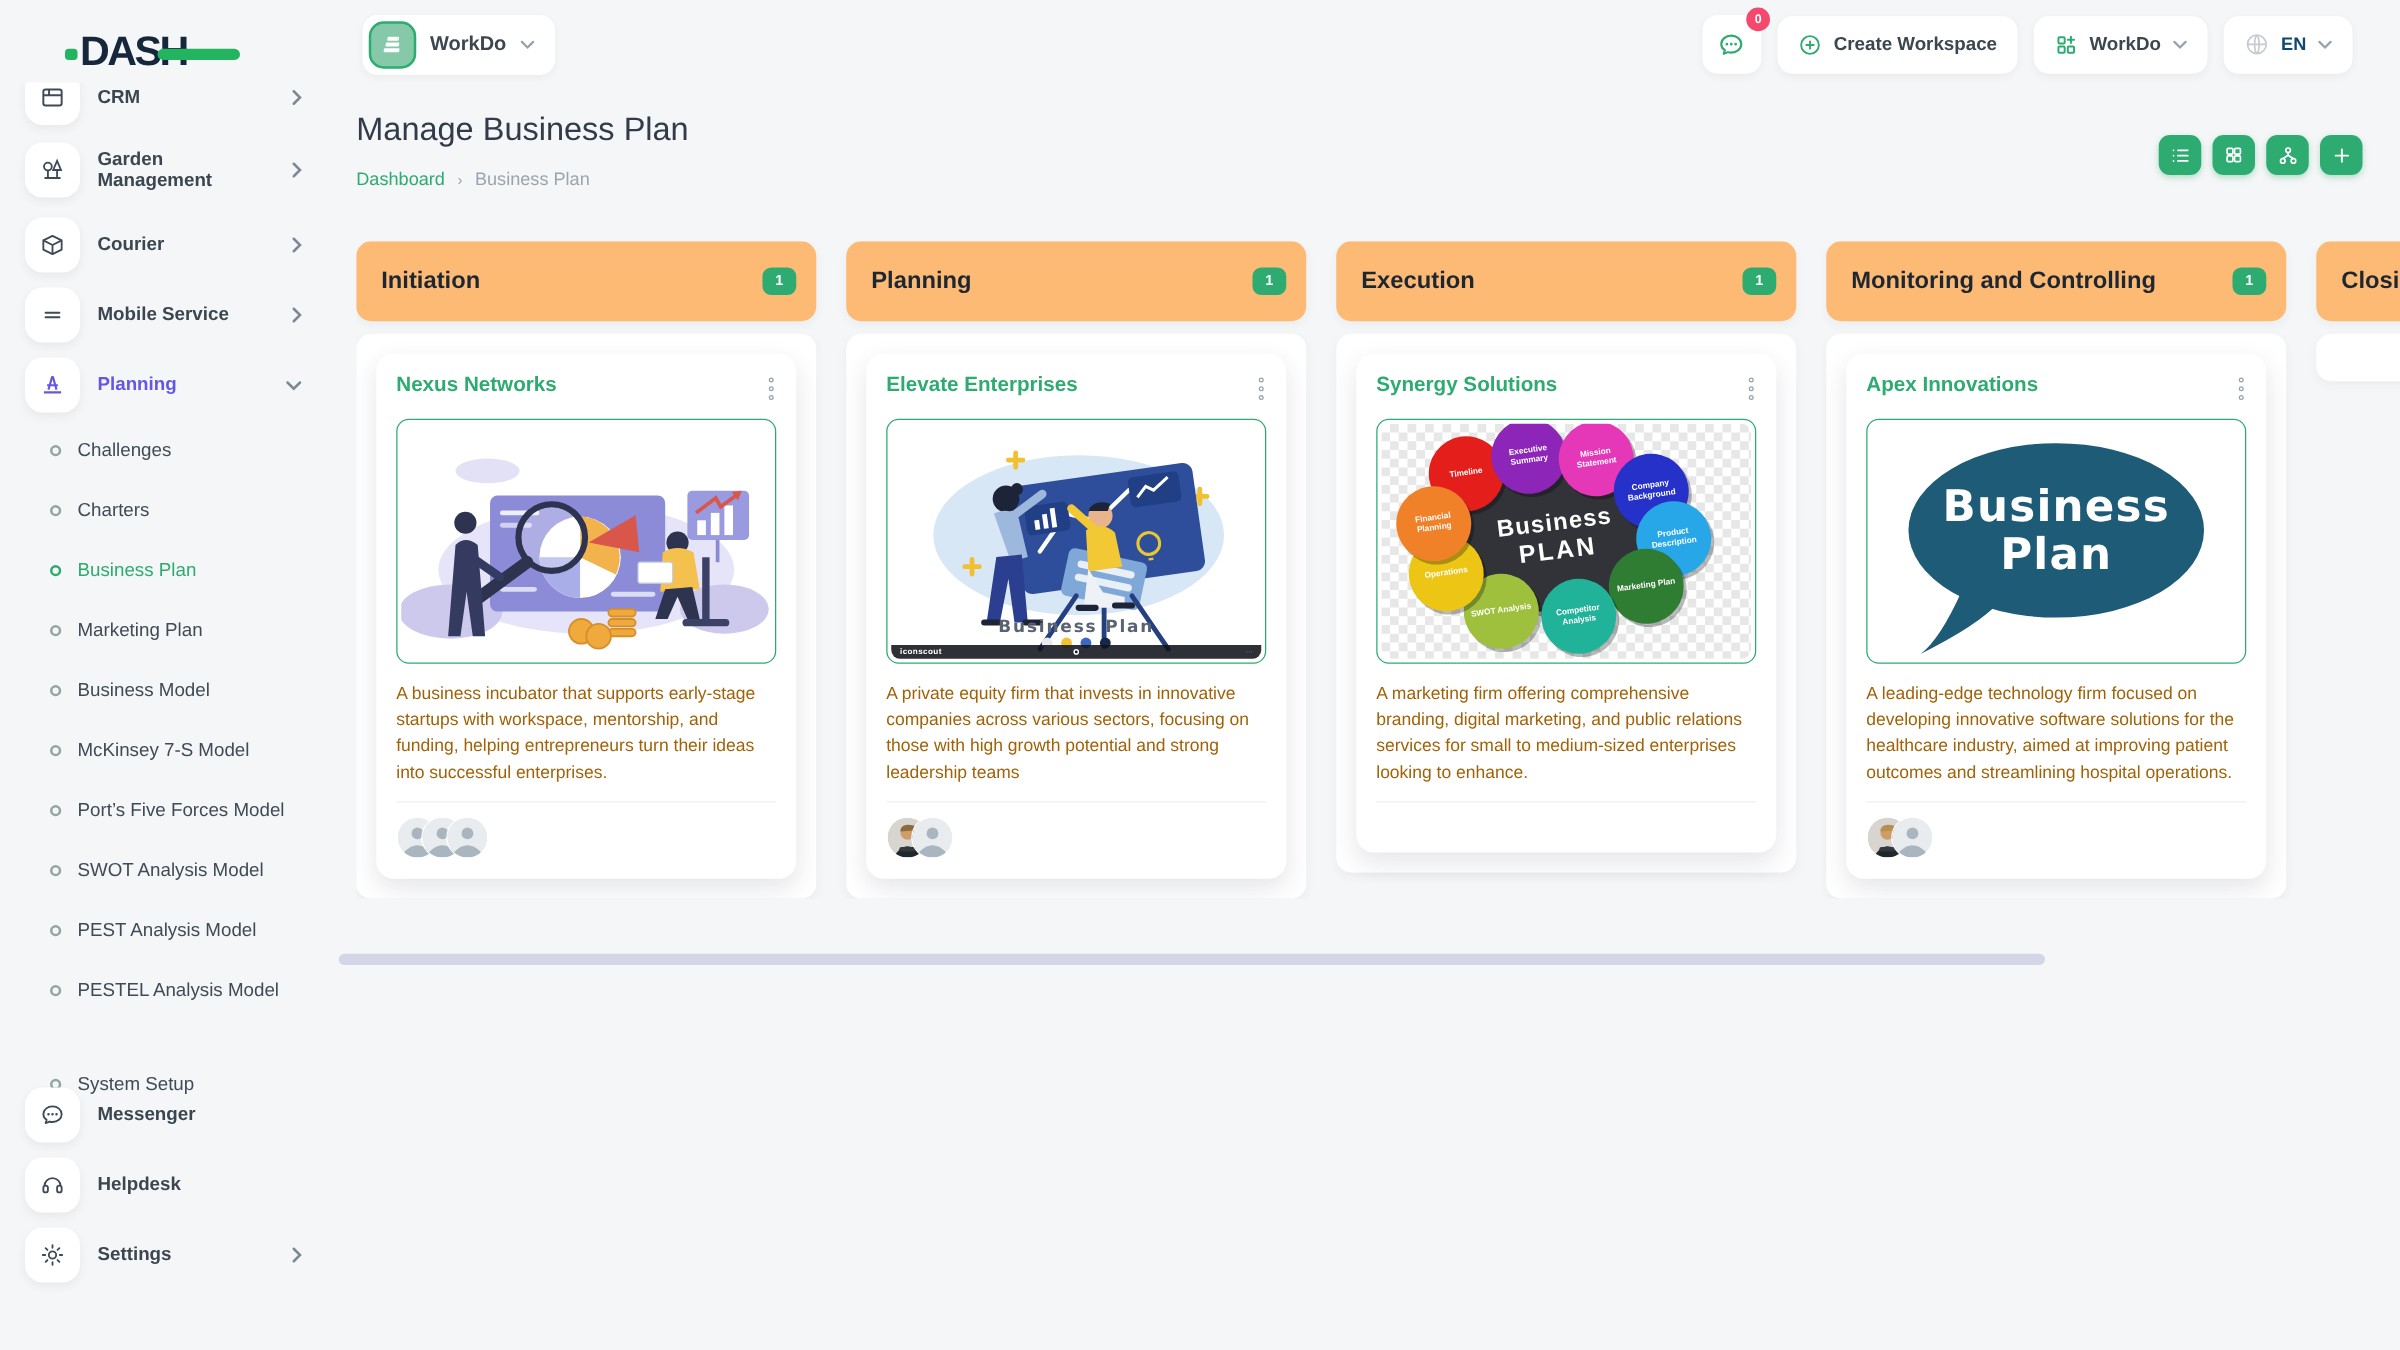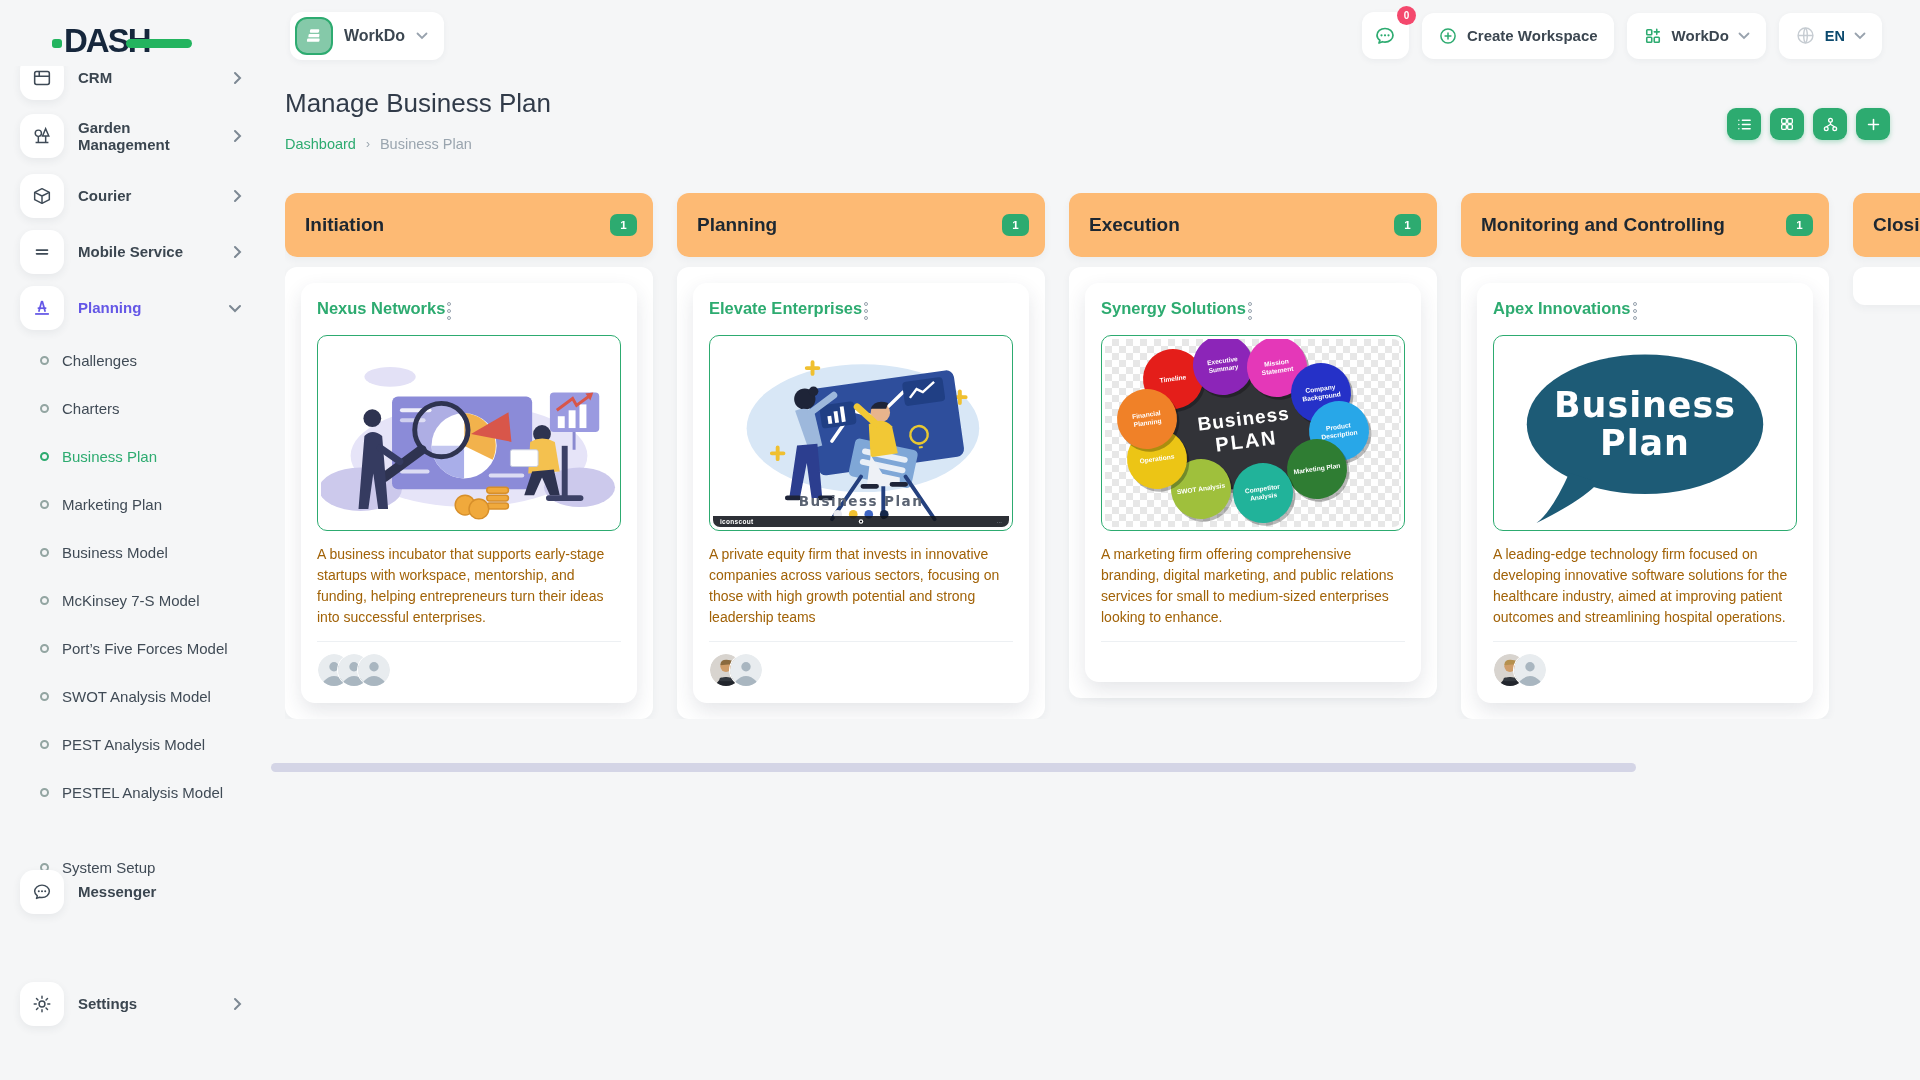--- a/index.html
+++ b/index.html
@@ -49,21 +49,21 @@
 
   
   .board{position:absolute;left:285px;top:193px;width:1635px;display:flex;gap:24px;align-items:flex-start;overflow:hidden}
   .col{width:368px;flex:none}
   .col-head{height:64px;background:#fdba74;border-radius:12px;box-shadow:0 3px 8px rgba(40,50,70,.05);display:flex;align-items:center;justify-content:space-between;padding:0 16px 0 20px}
   .col-title{font-size:19px;font-weight:700;color:#1d2731;white-space:nowrap}
   .col-badge{min-width:27px;height:22px;padding:0 7px;border-radius:7px;background:#2dab70;color:#fff;font-size:11.5px;font-weight:700;display:flex;align-items:center;justify-content:center}
   .col-body{margin-top:10px;background:#fff;border-radius:12px;box-shadow:0 3px 8px rgba(40,50,70,.05);padding:16px}
   .col-body.empty{height:38px;padding:0}
   .card{background:#fff;border-radius:14px;box-shadow:0 8px 20px rgba(40,50,70,.12);padding:16px;cursor:pointer}
-  .card-head{display:flex;align-items:flex-start}
+  .card-head{display:flex;justify-content:space-between;align-items:flex-start}
   .card-title{color:#2dab70;font-size:16.5px;font-weight:700}
   .dots{display:flex;flex-direction:column;gap:3px;padding:3px 2px;cursor:pointer}
   .dots i{width:4px;height:4px;border-radius:50%;border:1.3px solid #96a1ad;display:block}
   .card-img{position:relative;margin-top:12px;height:196px;border:1.6px solid #2dab70;border-radius:10px;background:#fff;overflow:hidden}
   .card-img svg{position:absolute;inset:3px;width:calc(100% - 6px);height:calc(100% - 6px)}
   .card-desc{margin-top:13px;font-size:14px;line-height:21px;color:#a16207;padding-bottom:13px;border-bottom:1px solid #edf0f3}
   .avatars{margin-top:11px;display:flex;height:34px}
   .avatar{width:34px;height:34px;border-radius:50%;flex:none;overflow:hidden;border:1px solid #fff;cursor:pointer}
   .avatar + .avatar{margin-left:-14px}
   .avatars-empty{height:24px}
@@ -221,20 +221,30 @@
       </div>
 
     <div class="mrow" style="top:804px">
       <span class="micon">
         <svg width="22" height="22" viewBox="0 0 24 24" fill="none" stroke="currentColor" stroke-width="1.6" stroke-linejoin="round">
             <path d="M12 4.5c4.4 0 8 3 8 6.8s-3.6 6.8-8 6.8c-.9 0-1.8-.1-2.6-.4L6 19l.9-2.8c-1.8-1.2-2.9-3-2.9-4.9 0-3.8 3.6-6.8 8-6.8z"></path>
             <path d="M8.5 11.3h.01M12 11.3h.01M15.5 11.3h.01" stroke-width="2.2" stroke-linecap="round"></path>
           </svg>
       </span>
       <span class="mlabel">Messenger</span>
+    </div>
+    <div class="mrow" style="top:860px">
+      <span class="micon">
+        <svg width="22" height="22" viewBox="0 0 24 24" fill="none" stroke="currentColor" stroke-width="1.6">
+            <path d="M5 13a7 7 0 0 1 14 0"></path>
+            <rect x="4" y="12.5" width="4" height="6" rx="2"></rect>
+            <rect x="16" y="12.5" width="4" height="6" rx="2"></rect>
+          </svg>
+      </span>
+      <span class="mlabel">Helpdesk</span>
     </div>
     <div class="mrow" style="top:916px">
       <span class="micon">
         <svg width="22" height="22" viewBox="0 0 24 24" fill="none" stroke="currentColor" stroke-width="1.6" stroke-linecap="round">
             <circle cx="12" cy="12" r="3.2"></circle>
             <path d="M12 3.5v2.2M12 18.3v2.2M3.5 12h2.2M18.3 12h2.2M6 6l1.6 1.6M16.4 16.4L18 18M18 6l-1.6 1.6M7.6 16.4L6 18"></path>
           </svg>
       </span>
       <span class="mlabel">Settings</span>
       <span class="mchev">

